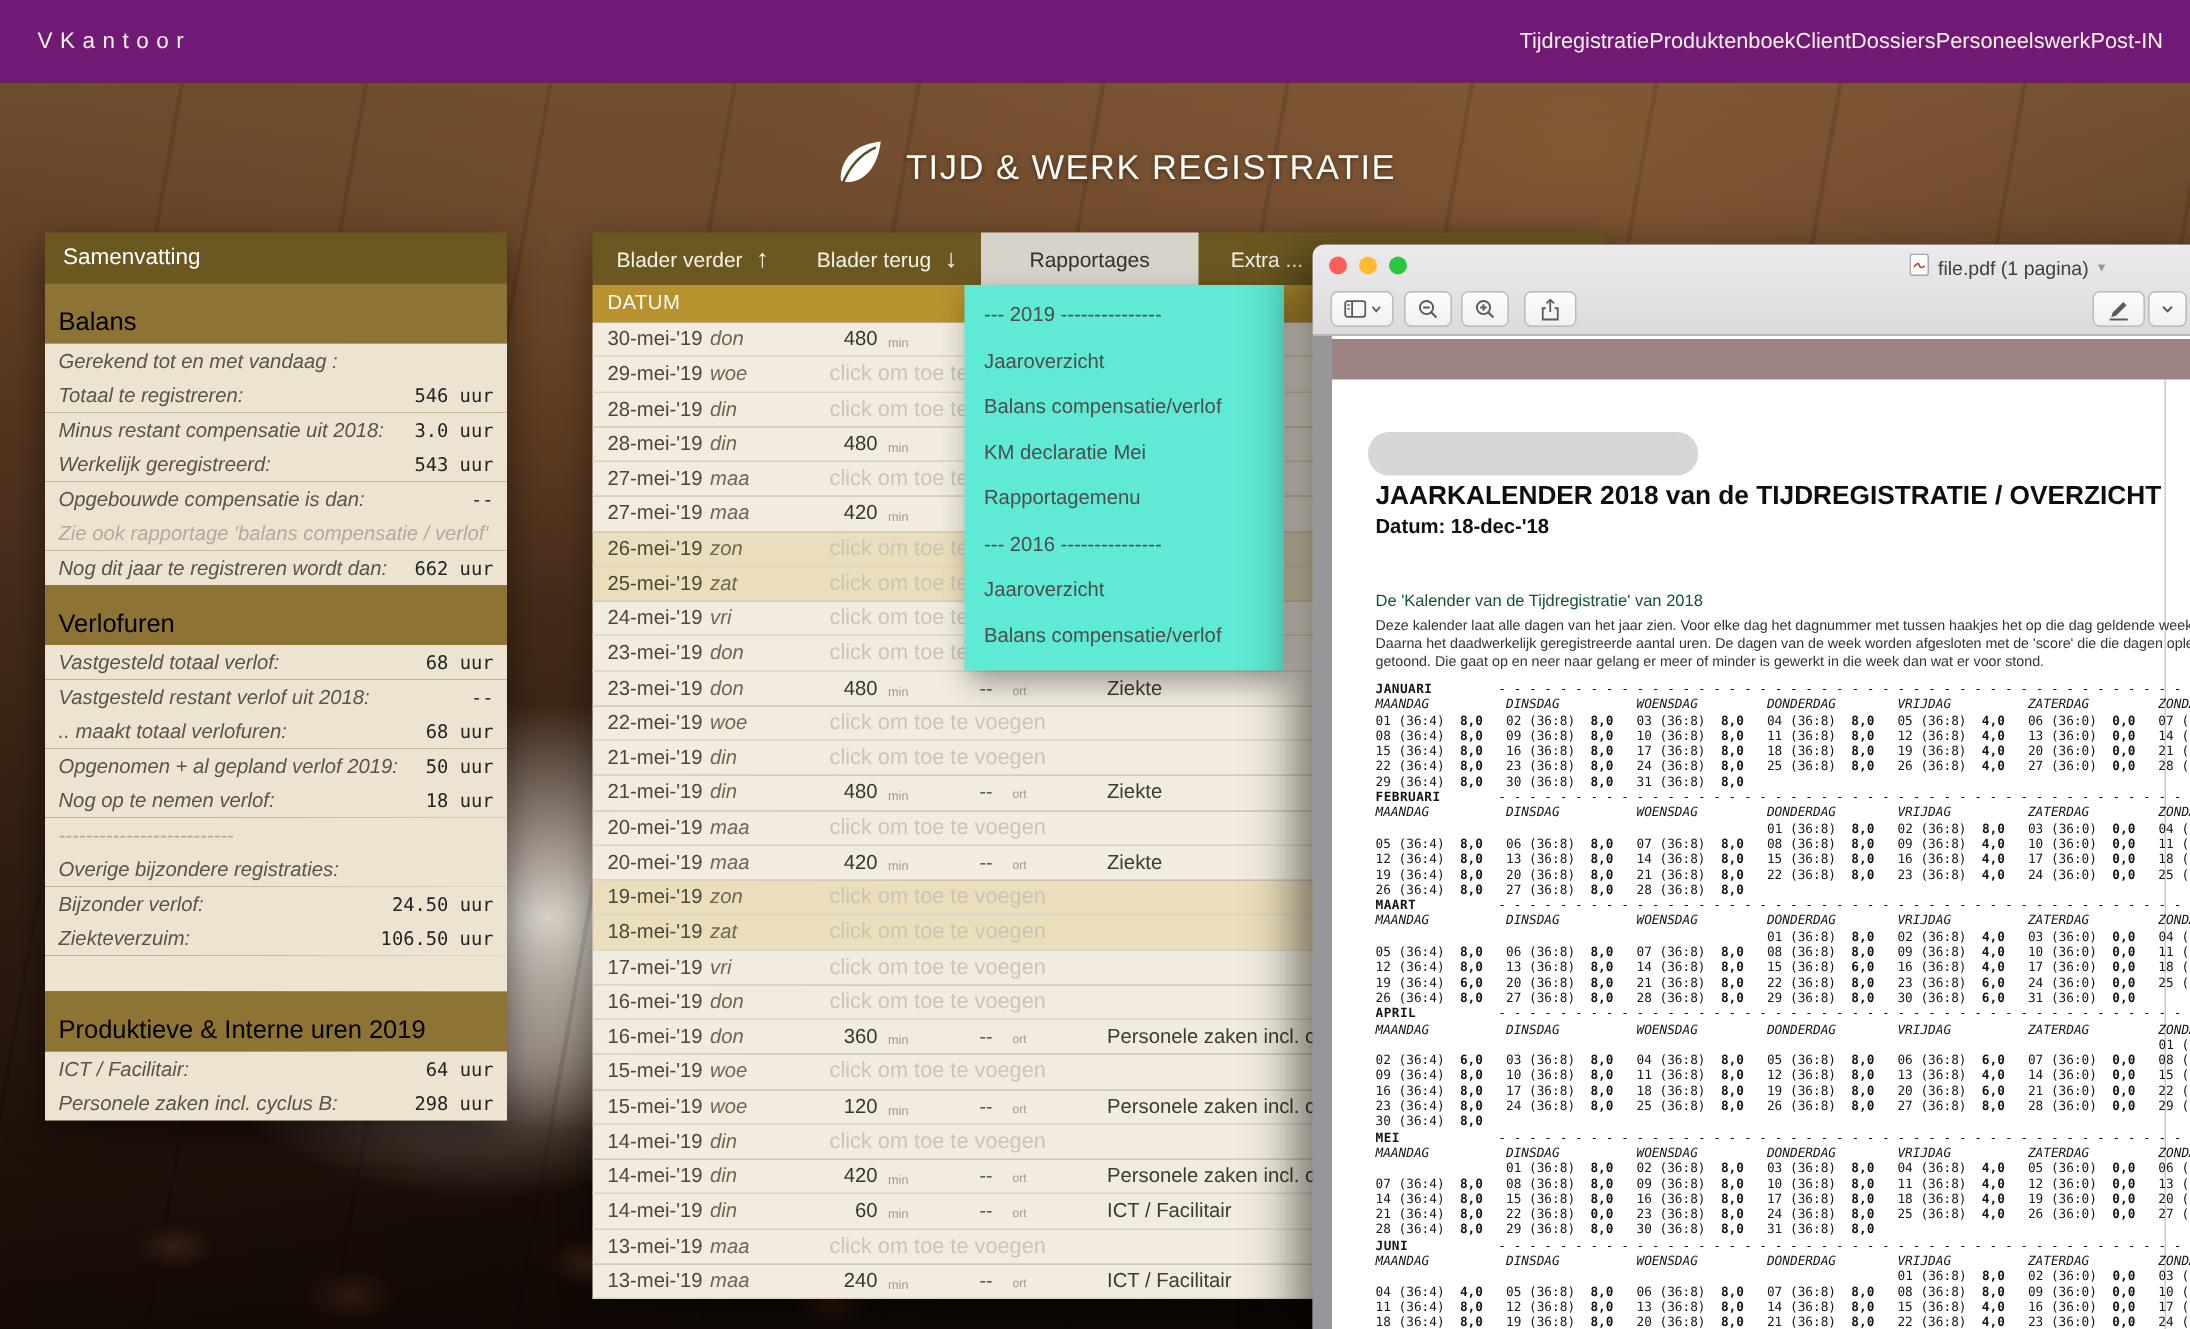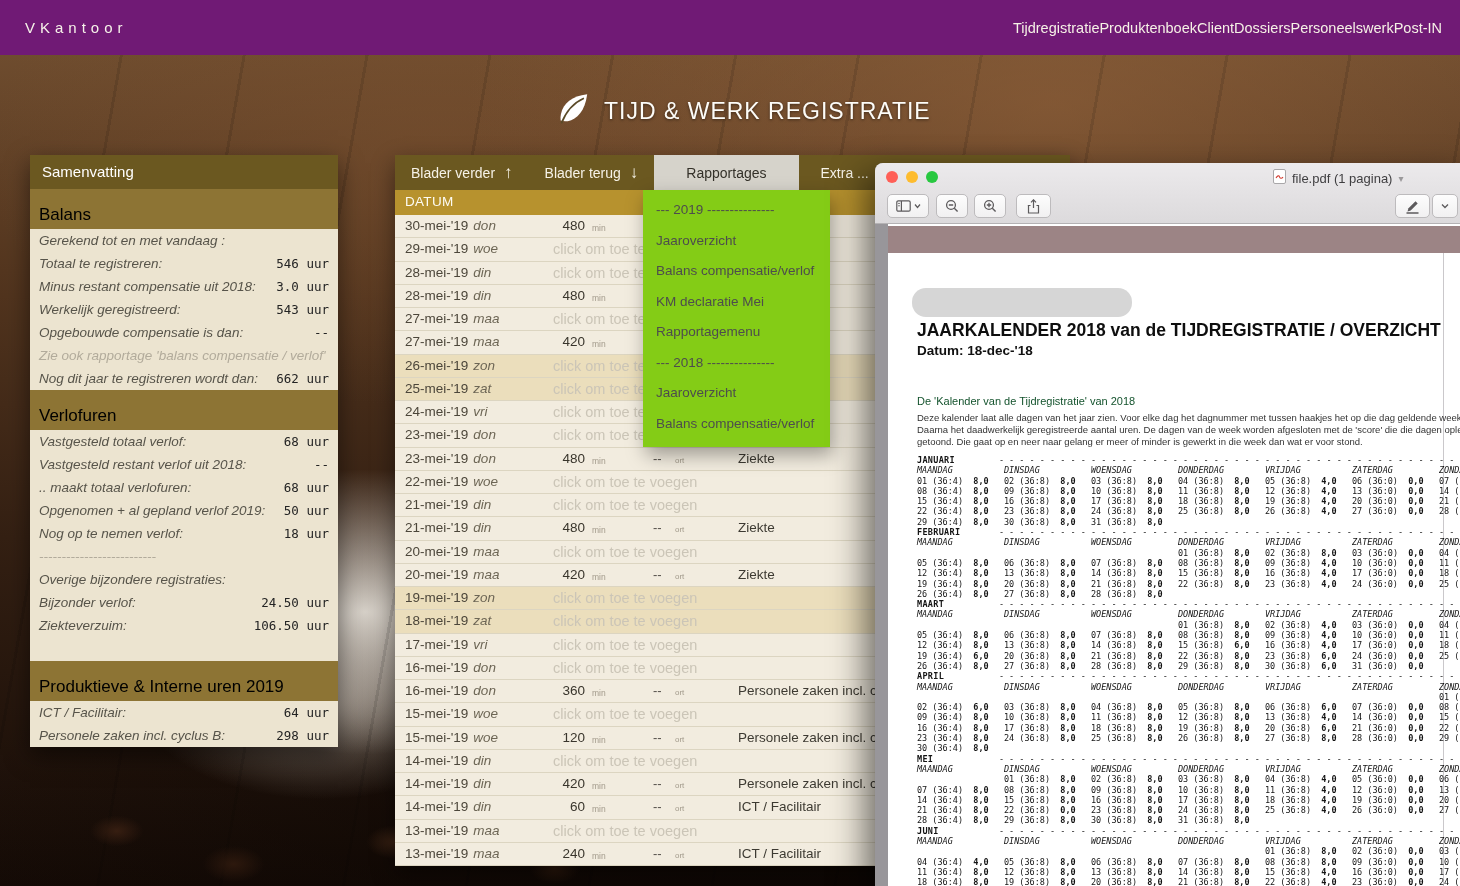--- a/index.html
+++ b/index.html
@@ -63,21 +63,21 @@
   .rdate{position:absolute;left:10px;top:3px;font-size:13.5px;color:#4c463a;white-space:nowrap;}
   .rdate em{font-style:italic;color:#6d66556;color:#6d6655;margin-left:5px;}
   .rmin{position:absolute;left:120px;width:70px;top:3px;text-align:right;font-size:13.5px;color:#39352c;}
   .runit{position:absolute;left:197px;top:8px;font-size:8.5px;color:#a29a8b;}
   .rort{position:absolute;left:258px;top:3px;font-size:13px;color:#55514a;}
   .rortu{position:absolute;left:280px;top:8px;font-size:8px;color:#a29a8b;}
   .ract{position:absolute;left:343px;top:3px;font-size:13.5px;color:#3d3a32;white-space:nowrap;}
   .rph{position:absolute;left:158px;top:3px;font-size:14.5px;color:#cbc5b7;white-space:nowrap;}
 
   
-  .menu{position:absolute;left:643px;top:190px;width:187px;background:#84cc16;z-index:20;
+  .menu{position:absolute;left:643px;top:190px;width:213px;background:#5eead4;z-index:20;
         padding:5px 0 8px;box-shadow:3px 8px 18px rgba(0,0,0,.35);}
   .mitem{height:30.5px;line-height:30.5px;padding-left:13px;font-size:13.5px;color:#4d4d4d;
          white-space:nowrap;cursor:pointer;}
 
   
   .pdfwin{position:absolute;left:875px;top:163px;width:600px;height:723px;z-index:25;
           border-radius:8px 8px 0 0;overflow:hidden;background:#98969a;
           box-shadow:-10px 12px 34px rgba(0,0,0,.55);}
   .chrome{position:absolute;top:0;left:0;right:0;height:60px;
           background:linear-gradient(#eceaec,#dcdadc);border-bottom:1px solid #b4b2b4;}
@@ -382,21 +382,21 @@
         </div>
       </div>
   </div>
 
   <div class="menu" id="menu">
       <div class="mitem">--- 2019 ---------------</div>
       <div class="mitem">Jaaroverzicht</div>
       <div class="mitem">Balans compensatie/verlof</div>
       <div class="mitem">KM declaratie Mei</div>
       <div class="mitem">Rapportagemenu</div>
-      <div class="mitem">--- 2018 ---------------</div>
+      <div class="mitem">--- 2016 ---------------</div>
       <div class="mitem">Jaaroverzicht</div>
       <div class="mitem">Balans compensatie/verlof</div>
     </div>
 
   <div class="pdfwin">
     <div class="chrome">
       <div class="lights">
         <span class="light" style="background: rgb(255, 95, 87);"></span>
         <span class="light" style="background: rgb(254, 188, 46);"></span>
         <span class="light" style="background: rgb(40, 200, 64);"></span>

